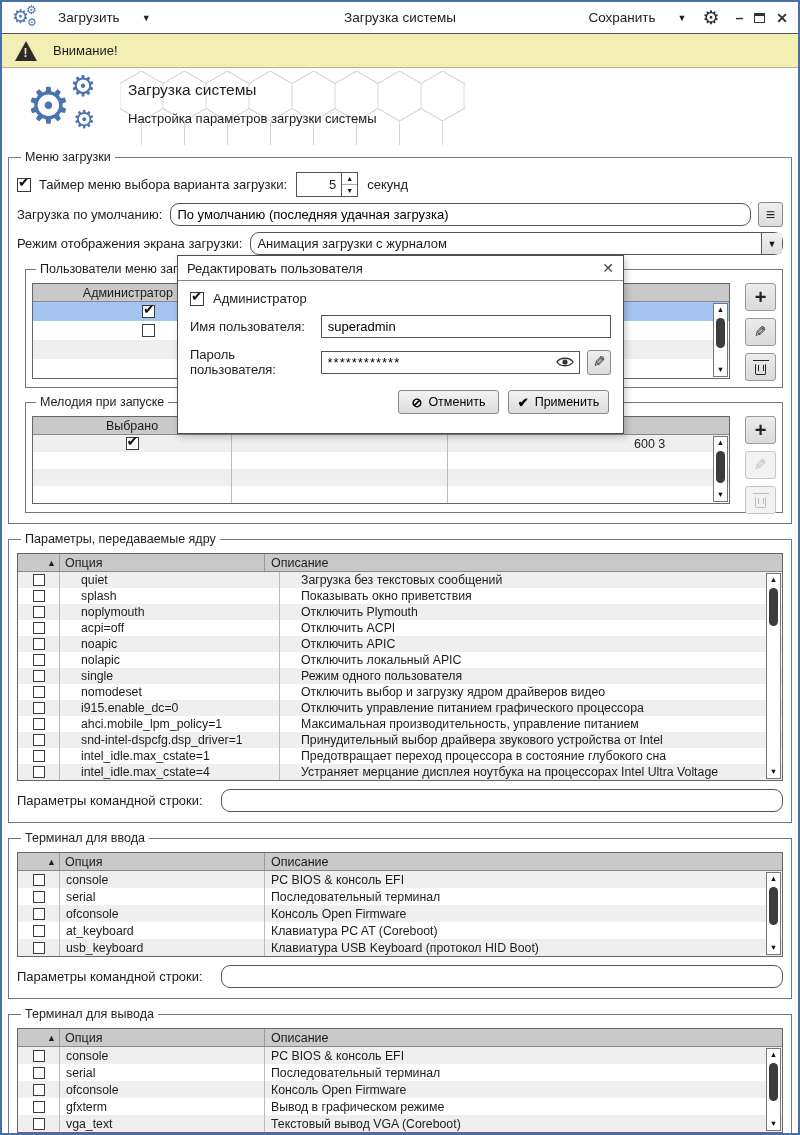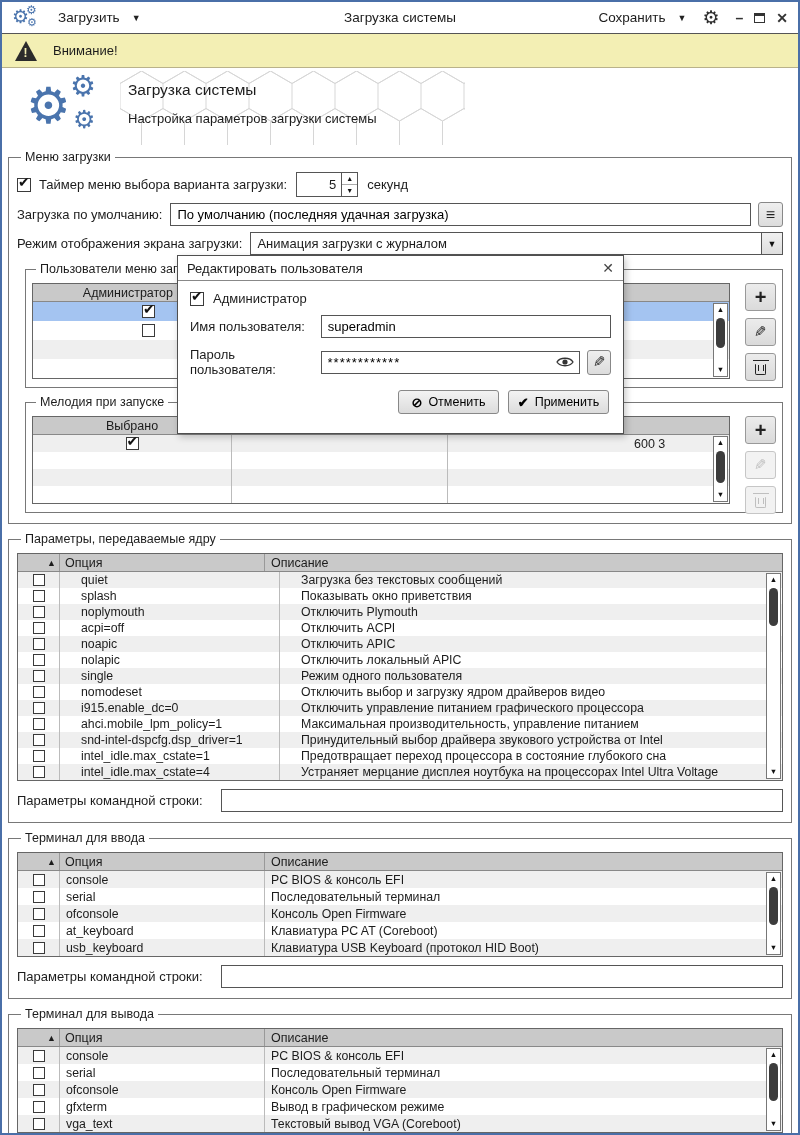--- a/index.html
+++ b/index.html
@@ -9,21 +9,21 @@
 
   
   .titlebar { position:relative; height:32px; display:flex; align-items:center;
               padding:0 10px; border-bottom:1px solid #555; background:#fff; }
   .gears { position:relative; color:#4a74ad; }
   .gears-sm { width:30px; height:26px; }
   .gears-sm .g1 { position:absolute; left:0; top:2px; font-size:19px; line-height:19px; }
   .gears-sm .g2 { position:absolute; left:14px; top:-2px; font-size:12px; }
   .gears-sm .g3 { position:absolute; left:15px; top:11px; font-size:11px; }
   .gears i { font-style:normal; }
-  .menu-btn { display:flex; align-items:center; gap:12px; font-size:13.5px; cursor:default;justify-content:flex-end; }
+  .menu-btn { display:flex; align-items:center; gap:22px; font-size:13.5px; cursor:default;justify-content:flex-end; }
   .menu-btn .dd { font-size:9px; color:#222; }
   .tb-load { margin-left:16px; }
   .tb-title { position:absolute; left:50%; transform:translateX(-50%); font-size:13.5px; }
   .tb-right { margin-left:auto; display:flex; align-items:center; gap:16px; }
   .gear-dark { font-size:19px; color:#2e2e2e; }
   .winbtns { display:flex; align-items:center; gap:11px; }
   .winbtn { font-size:14px; color:#333; font-weight:bold; line-height:14px; }
   .maxbox { display:inline-block; width:11px; height:10px; border:1px solid #333; border-top:3px solid #333; }
 
   
@@ -45,21 +45,21 @@
   .b-title { font-size:15.5px; margin-bottom:12px; }
   .b-sub { font-size:13px; }
 
   
   fieldset.fs { border:1px solid #787878; margin:0 6px 8px; padding:3px 8px 10px; background:transparent; }
   fieldset.fs legend { font-size:12.5px; padding:0 4px; margin-left:4px; }
   fieldset.inner { margin:7px 0 0 8px; padding:3px 6px 8px; }
 
   .frow { display:flex; align-items:center; margin-top:5px; font-size:13px; }
   .frow label { white-space:nowrap; }
-  .grow { flex:1; }
+  .grow { flex:1;border-radius:9px; }
   .txt { height:23px; border:1px solid #555; background:#fff; font-family:"Liberation Sans",sans-serif;
          font-size:13px; padding:0 6px; }
   .cbx { position:relative; display:inline-block; width:14px; height:14px; background:#fff;
          border:1.6px solid #3a3a3a; flex:none; }
   .cbx.sm { width:13px; height:13px; }
   .cbx.checked::after { content:"✔"; position:absolute; left:0; top:-5px; font-size:14px; color:#111; }
   .gap8 { margin-left:8px; }
 
   .spinner { display:flex; width:62px; height:25px; border:1px solid #555; background:#fff; margin:0 9px; }
   .spin-val { flex:1; text-align:right; padding:4px 5px 0 0; font-size:13px; }

